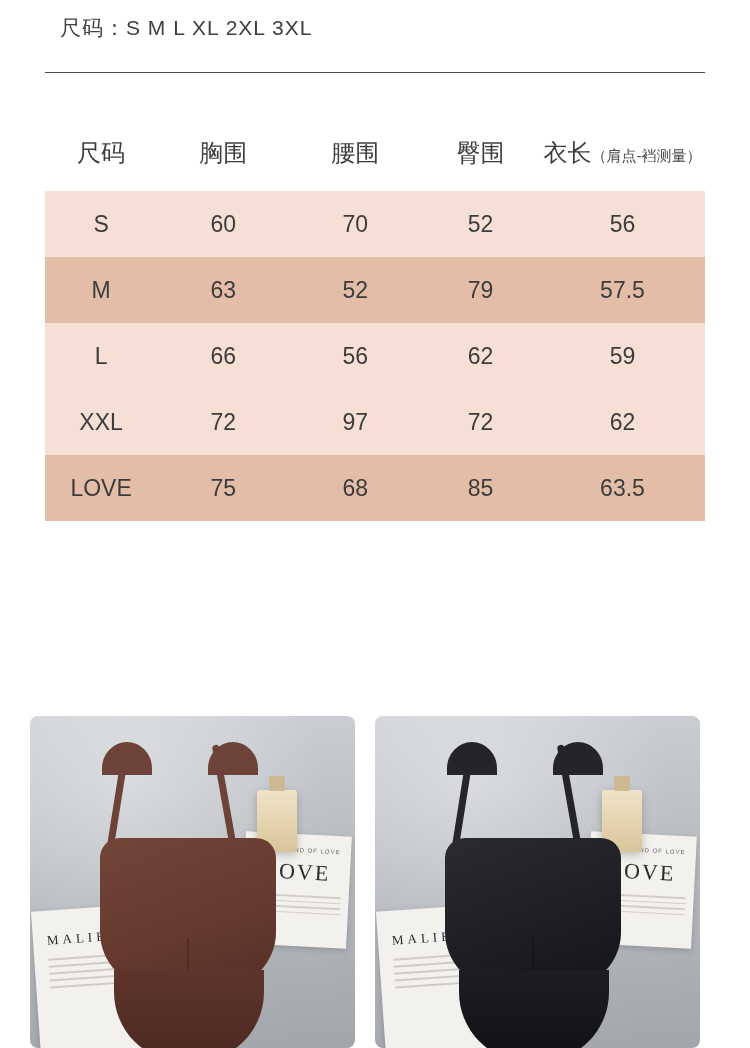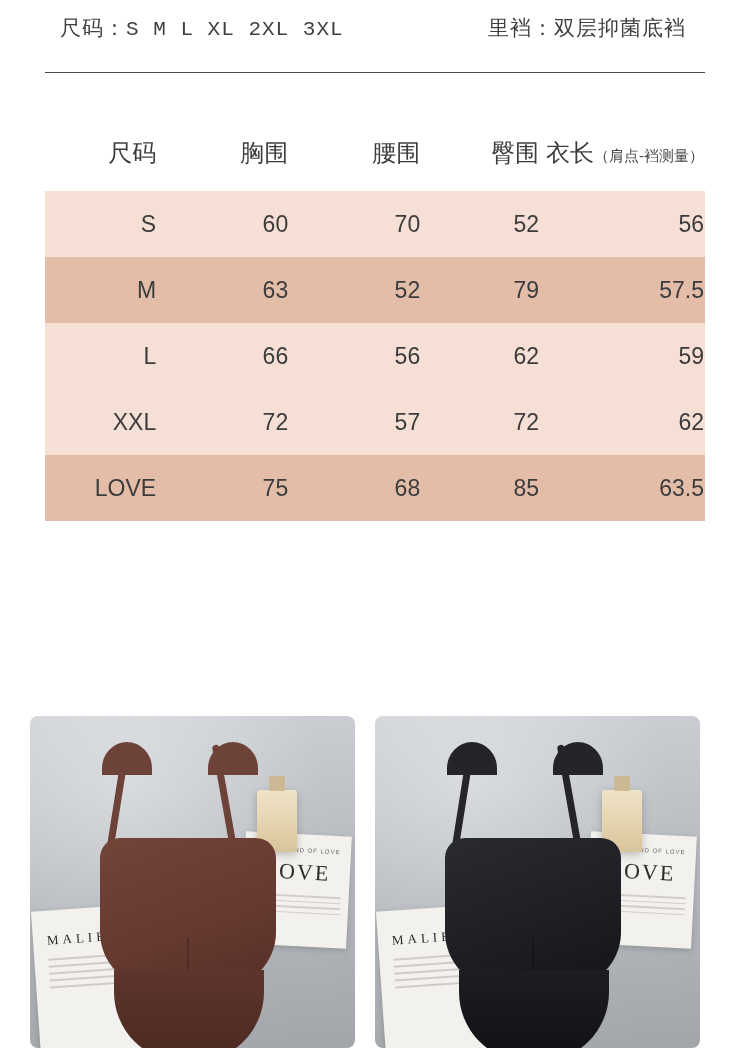--- a/index.html
+++ b/index.html
@@ -13,25 +13,24 @@
     font-family: "Liberation Sans", sans-serif;
     color: #3a3a3a;
     overflow: hidden;
     position: relative;
   }
 
   
   .top-info {
     display: flex;
     align-items: baseline;
-    padding: 14px 64px 0 60px;
+    padding: 14px 48px 0 60px;
     font-size: 21px;
     letter-spacing: 1px;
     color: #3f3f3f;
-    font-family: Liberation Mono, monospace;
   }
   .top-info .left {
     white-space: nowrap;
   }
   .top-info .spacer {
     flex: 1;
   }
   .top-info .right {
     white-space: nowrap;
   }
@@ -45,21 +44,21 @@
   .table-wrap {
     margin: 47px 45px 0 45px;
   }
   .size-table {
     width: 100%;
     border-collapse: collapse;
     table-layout: fixed;
   }
   .size-table th,
   .size-table td {
-    text-align: right;
+    text-align: center;
     font-weight: normal;
     font-size: 23px;
     color: #3c3c3c;
     height: 64px;
     vertical-align: middle;
   }
   .size-table thead th {
     background: #ffffff;
     font-size: 24px;
     padding-bottom: 6px;
@@ -261,21 +260,20 @@
   .black .strap, .black .strap-loop { background: #24242a; border-color: #24242a; }
   .black .bodice { background: linear-gradient(160deg,#2a2a31 0%, #1d1d23 60%, #141418 100%); }
   .black .skirt  { background: linear-gradient(180deg,#1d1d22 0%, #101014 100%); }
 </style>
 </head>
 <body>
 
 <div class="top-info">
   <span class="left">尺码：S M L XL 2XL 3XL</span>
   <span class="spacer"></span>
-  <span class="right">里裆：双层抑菌底裆</span>
 </div>
 
 <div class="divider"></div>
 
 <div class="table-wrap">
   <table class="size-table">
     <colgroup>
       <col class="c1">
         <col class="c2">
         <col class="c3">
@@ -311,21 +309,21 @@
       <tr class="row-light">
         <td>L</td>
         <td>66</td>
         <td>56</td>
         <td>62</td>
         <td>59</td>
       </tr>
       <tr class="row-light">
         <td>XXL</td>
         <td>72</td>
-        <td>57</td>
+        <td>97</td>
         <td>72</td>
         <td>62</td>
       </tr>
       <tr class="row-dark">
         <td>LOVE</td>
         <td>75</td>
         <td>68</td>
         <td>85</td>
         <td>63.5</td>
       </tr>

